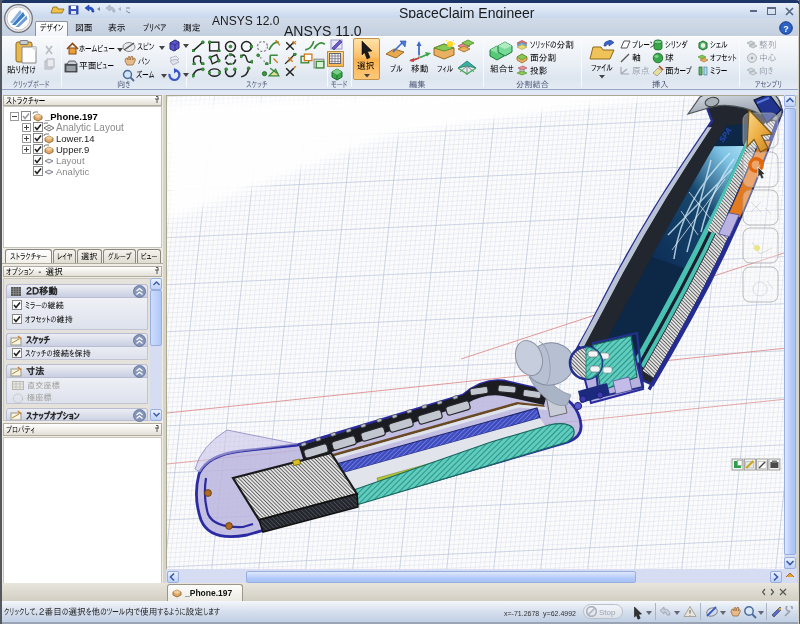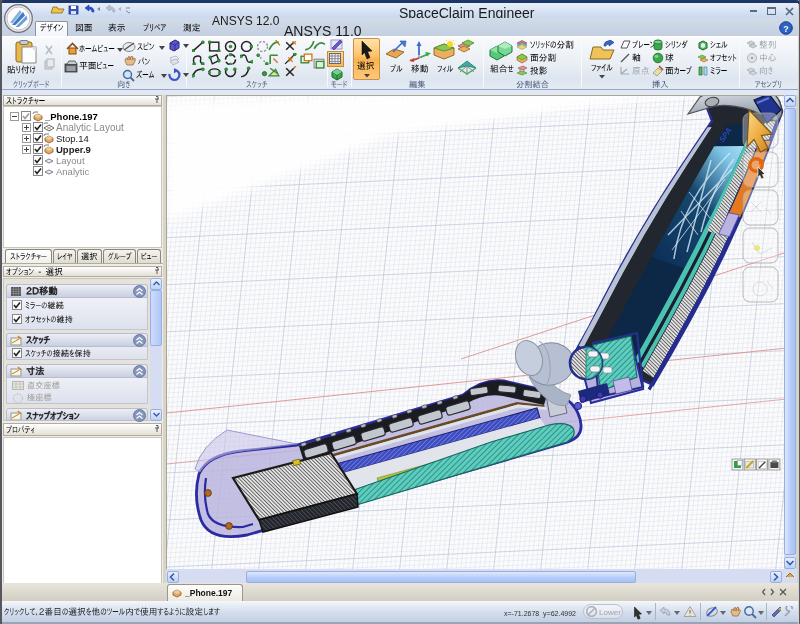--- a/index.html
+++ b/index.html
@@ -507,35 +507,35 @@
   </svg>
 <svg class="abs" style="left:33px;top:133px" width="10" height="10">
     <rect x="0.5" y="0.5" width="9" height="9" fill="#fff" stroke="#888"></rect>
     <path d="M2 5 L4 7.5 L8 2.5" stroke="#222" stroke-width="1.6" fill="none"></path>
   </svg>
 <svg class="abs" style="left:43px;top:133px" width="12" height="11" viewBox="0 0 12 11">
     <path d="M2 5 L6 3 L10 5 L10 8 L6 10 L2 8 Z" fill="#e0a86a" stroke="#8a5a20" stroke-width="0.8"></path>
     <path d="M2 5 L6 7 L10 5 L6 3 Z" fill="#f0cc9a"></path>
     <path d="M1 3 Q1 1 3 1 L6 1" fill="none" stroke="#555" stroke-width="0.8"></path>
   </svg>
-<div class="abs" style="left:56px;top:133px;font-size:9.5px;font-weight:normal;color:#222">Stop.14</div>
+<div class="abs" style="left:56px;top:133px;font-size:9.5px;font-weight:normal;color:#222">Lower.14</div>
 <svg class="abs" style="left:22px;top:145px" width="9" height="9">
     <rect x="0.5" y="0.5" width="8" height="8" fill="#fff" stroke="#9a9a9a"></rect>
     <path d="M2 4.5 H7 M4.5 2 V7" stroke="#444" stroke-width="1"></path>
   </svg>
 <svg class="abs" style="left:33px;top:144px" width="10" height="10">
     <rect x="0.5" y="0.5" width="9" height="9" fill="#fff" stroke="#888"></rect>
     <path d="M2 5 L4 7.5 L8 2.5" stroke="#222" stroke-width="1.6" fill="none"></path>
   </svg>
 <svg class="abs" style="left:43px;top:144px" width="12" height="11" viewBox="0 0 12 11">
     <path d="M2 5 L6 3 L10 5 L10 8 L6 10 L2 8 Z" fill="#e0a86a" stroke="#8a5a20" stroke-width="0.8"></path>
     <path d="M2 5 L6 7 L10 5 L6 3 Z" fill="#f0cc9a"></path>
     <path d="M1 3 Q1 1 3 1 L6 1" fill="none" stroke="#555" stroke-width="0.8"></path>
   </svg>
-<div class="abs" style="left:56px;top:144px;font-size:9.5px;font-weight:bold;color:#222">Upper.9</div>
+<div class="abs" style="left:56px;top:144px;font-size:9.5px;font-weight:normal;color:#222">Upper.9</div>
 <svg class="abs" style="left:33px;top:155px" width="10" height="10">
     <rect x="0.5" y="0.5" width="9" height="9" fill="#fff" stroke="#888"></rect>
     <path d="M2 5 L4 7.5 L8 2.5" stroke="#222" stroke-width="1.6" fill="none"></path>
   </svg>
 <svg class="abs" style="left:43px;top:155px" width="12" height="11" viewBox="0 0 12 11">
     <path d="M2 6 L6 4 L10 6 L6 8 Z" fill="#eceef2" stroke="#667" stroke-width="0.8"></path>
     <path d="M2 6 L6 8 L10 6" fill="none" stroke="#99a" stroke-width="0.5"></path>
   </svg>
 <div class="abs" style="left:56px;top:155px;font-size:9.5px;font-weight:normal;color:#8a8a8a">Layout</div>
 <svg class="abs" style="left:33px;top:166px" width="10" height="10">
@@ -920,21 +920,21 @@
 <div class="abs" style="left:2px;top:622px;width:796px;height:2px;background:#9aa4b4"></div>
 <svg class="abs" style="left:4px;top:607px;overflow:visible" width="216" height="10">
     <path d="M4.4 2 4.8 2.4Q4.2 6.5 1.5 8.2L1.1 7.7Q2.4 7 3.2 5.6Q3.9 4.4 4.2 2.7H2.3Q1.7 4.1 0.8 5.2L0.4 4.7Q1.7 3.2 2.3 0.9L2.8 1.1Q2.8 1.4 2.5 2Z M6.3 1.2H6.8V5.2H6.3ZM8.8 1H9.3V4Q9.3 5.7 8.8 6.8Q8.4 7.8 7.4 8.4L7 7.8Q8 7.2 8.4 6.4Q8.8 5.5 8.8 4.1Z M11.2 5.1Q11 4.2 10.7 3.5L11.2 3.2Q11.5 3.9 11.7 4.8ZM12.5 4.7Q12.3 3.7 12 3L12.5 2.7Q12.8 3.5 13 4.4ZM11.4 7.4Q12.6 6.9 13.3 5.7Q13.8 4.7 14 3L14.6 3.1Q14.3 5.1 13.6 6.3Q12.9 7.4 11.7 8Z M19.5 2 19.8 2.4Q19.3 6.5 16.6 8.2L16.2 7.7Q17.4 7 18.2 5.6Q19 4.4 19.2 2.7H17.3Q16.7 4.1 15.8 5.2L15.4 4.7Q16.8 3.2 17.4 0.9L17.9 1.1Q17.8 1.4 17.6 2Z M21.4 1.1H22V6.1Q22 6.8 22.1 7.1Q22.3 7.5 22.9 7.5Q24.1 7.5 24.9 5.4L25.3 6Q24.9 6.9 24.3 7.5Q23.6 8.2 22.9 8.2Q21.4 8.2 21.4 6.1Z M25.9 2.3Q28.4 1.8 31 1.5L31 2.2Q29.9 2.3 29.2 2.9Q28.2 3.9 28.2 5.2Q28.2 6.3 28.7 6.8Q29.2 7.2 30.4 7.3L30.4 8.1Q27.7 7.9 27.7 5.3Q27.7 3.5 29.1 2.3Q27.4 2.6 26 2.9Z M32.8 8.5Q32.3 7.5 31.7 6.7L32.2 6.2Q32.7 6.9 33.3 8Z M39.9 7.8H35.4V7.1Q35.9 5.8 37.4 4.8L37.7 4.7Q38.4 4.1 38.7 3.8Q39 3.5 39 3.1Q39 2.6 38.6 2.3Q38.3 1.9 37.7 1.9Q36.5 1.9 36.2 3.2L35.5 3Q36 1.3 37.7 1.3Q38.7 1.3 39.3 1.9Q39.8 2.4 39.8 3.1Q39.8 3.6 39.5 4.1Q39.2 4.5 38.1 5.2L37.9 5.3Q36.5 6.2 36.1 7.1H39.9Z M42.1 5.5Q41.7 5.7 41.3 5.9L40.9 5.4Q42.6 4.7 43.9 3.4H41.1V2.9H42.9Q42.7 2.4 42.4 2L43 1.9Q43.3 2.3 43.5 2.9H44.5V1.6Q44.1 1.6 43.8 1.6Q42.7 1.7 41.8 1.8L41.5 1.2Q44.8 1.1 47.1 0.7L47.6 1.2Q46.1 1.5 45.3 1.5L45.1 1.5V2.9H45.9Q46.3 2.2 46.6 1.5L47.2 1.8Q46.9 2.4 46.5 2.9H48.5V3.4H45.6Q46.7 4.4 48.7 5.2L48.3 5.8Q48.1 5.6 47.4 5.3V8.5H46.8V8.2H42.7V8.5H42.1ZM42.9 4.9H44.5V3.6Q43.8 4.3 42.9 4.9ZM46.8 7.7V6.8H45V7.7ZM46.8 6.3V5.5H45V6.3ZM46.8 4.9Q45.7 4.3 45.1 3.5V4.9ZM42.7 5.5V6.3H44.5V5.5ZM42.7 6.8V7.7H44.5V6.8Z M56.3 1.1V8.5H55.7V7.9H51.3V8.5H50.7V1.1ZM51.3 1.7V3.2H55.7V1.7ZM51.3 3.7V5.2H55.7V3.7ZM51.3 5.7V7.3H55.7V5.7Z M61 7.3Q63.2 6.8 63.2 4.5Q63.2 3.1 62.4 2.4Q62 2.1 61.4 2.1Q61.3 4.4 60.7 6Q60.2 7.5 59.6 7.5Q59.2 7.5 58.9 7Q58.4 6.2 58.4 5.1Q58.4 3.7 59.2 2.6Q60 1.5 61.3 1.5Q62.2 1.5 62.9 2.1Q63.8 3 63.8 4.5Q63.8 7.3 61.3 7.9ZM60.9 2.1Q60.2 2.2 59.7 2.8Q58.9 3.7 58.9 5.1Q58.9 6 59.3 6.5Q59.4 6.8 59.5 6.8Q59.9 6.8 60.3 5.6Q60.8 4.2 60.9 2.1Z M66.5 7Q66.8 7.4 67.1 7.6Q67.7 7.8 69.3 7.8Q70.6 7.8 72.7 7.7Q72.6 8.1 72.5 8.4Q70.6 8.4 69.6 8.4Q67.9 8.4 67.2 8.2Q66.6 8 66.2 7.5Q65.8 8.1 65.2 8.6L64.8 8Q65.3 7.7 65.9 7.2V4.7H64.8V4.1H66.5ZM67.7 2.3V2.8Q67.7 3 67.8 3.1Q68 3.1 68.3 3.1Q69 3.1 69.1 3Q69.2 2.9 69.2 2.5L69.7 2.6Q69.7 3.3 69.5 3.4Q69.3 3.6 68.9 3.6V4.3H70.2V3.5Q69.9 3.4 69.9 3.1V1.9H71.6V1.3H69.7V0.8H72.1V2.3H70.4V2.8Q70.4 3 70.5 3.1Q70.6 3.1 71 3.1Q71.3 3.1 71.5 3.1Q71.8 3.1 71.8 2.9Q71.9 2.8 71.9 2.5L72.4 2.6Q72.4 3.2 72.2 3.4Q72 3.6 71 3.6H70.9H70.8V4.3H72.2V4.8H70.8V5.5H72.5V6.1H66.8V5.5H68.4V4.8H67.1V4.3H68.4V3.6H68.3H68.3Q67.5 3.6 67.4 3.5Q67.2 3.4 67.2 3.1V1.9H68.8V1.3H66.9V0.8H69.4V2.3ZM70.2 4.8H68.9V5.5H70.2ZM66.2 2.6Q65.6 1.8 65 1.2L65.4 0.8Q66.1 1.4 66.7 2.2ZM67 7.1Q68.1 6.7 68.8 6.1L69.3 6.5Q68.5 7.2 67.5 7.6ZM71.8 7.6Q70.9 6.9 70 6.5L70.4 6.1Q71.6 6.6 72.3 7.1Z M79.3 4.4 79.3 4.4Q79.7 6.6 81.3 7.8L80.9 8.4Q79 6.9 78.7 4.4H77.5Q77.5 5.6 77.4 6.4Q77.1 7.5 76.3 8.5L75.8 8Q76.6 7.2 76.8 6Q76.9 5.3 76.9 3.9V1.1H80.8V4.4ZM80.2 1.7H77.5V3.8H80.2ZM74.9 2.3V0.4H75.5V2.3H76.5V2.9H75.5V4.5Q75.5 4.5 75.5 4.5Q75.9 4.4 76.5 4.2L76.6 4.7Q76.2 4.9 75.6 5.1L75.5 5.1V7.9Q75.5 8.3 75.3 8.5Q75.1 8.5 74.8 8.5Q74.4 8.5 73.9 8.5L73.8 7.8Q74.3 7.9 74.6 7.9Q74.9 7.9 74.9 7.7V5.3Q74.1 5.6 73.7 5.6L73.5 5Q74.2 4.9 74.9 4.7V2.9H73.6V2.3Z M82.6 1.9Q83 2 83.9 2Q84.1 1.3 84.2 0.7L84.7 0.8L84.7 1Q84.5 1.5 84.4 1.9Q85.1 1.9 85.9 1.6L85.9 2.3Q85.2 2.5 84.2 2.5Q83.9 3.3 83.6 4Q84 3.4 84.5 3.4Q85.2 3.4 85.4 4.6Q86.2 4.1 87 3.8L87.2 4.4Q86.2 4.8 85.5 5.2Q85.6 5.6 85.6 6.5L85.1 6.5Q85.1 5.9 85 5.5Q83.9 6.2 83.9 6.8Q83.9 7.6 85.5 7.6Q86.1 7.6 86.8 7.5L86.8 8.1Q86.1 8.2 85.5 8.2Q83.4 8.2 83.4 6.9Q83.4 5.9 85 4.9Q84.8 4 84.4 4Q83.7 4 82.7 5.9L82.3 5.5Q83.1 4.1 83.7 2.6Q83 2.6 82.5 2.5Z M91.5 3.9V7.1Q91.5 7.5 91.7 7.6Q91.9 7.7 93.1 7.7Q94.3 7.7 94.6 7.6Q94.9 7.5 95 7.2Q95.1 7 95.1 6.5L95.1 6.3L95.7 6.5Q95.6 7.9 95.3 8.1Q95 8.3 93.1 8.3Q91.5 8.3 91.2 8.1Q90.9 8 90.9 7.5V4.1L90 4.3L89.8 3.7L90.9 3.4V1.1H91.5V3.2L92.5 2.9V0.5H93.1V2.8L94.8 2.3L95.1 2.5V5.3Q95.1 5.7 94.9 5.9Q94.8 6 94.4 6Q94.2 6 93.6 6L93.5 5.3Q94 5.4 94.3 5.4Q94.5 5.4 94.5 5.1V2.9L93.1 3.4V6.5H92.5V3.6ZM89.6 2.6V8.5H89V3.8Q88.6 4.5 88.2 5.1L87.8 4.5Q89.1 2.8 89.7 0.5L90.3 0.7Q90 1.5 89.6 2.6Z M99.4 7.3Q101.6 6.8 101.6 4.5Q101.6 3.1 100.7 2.4Q100.3 2.1 99.8 2.1Q99.7 4.4 99.1 6Q98.6 7.5 97.9 7.5Q97.6 7.5 97.3 7Q96.8 6.2 96.8 5.1Q96.8 3.7 97.6 2.6Q98.4 1.5 99.7 1.5Q100.6 1.5 101.3 2.1Q102.2 3 102.2 4.5Q102.2 7.3 99.7 7.9ZM99.3 2.1Q98.6 2.2 98.1 2.8Q97.3 3.7 97.3 5.1Q97.3 6 97.6 6.5Q97.8 6.8 97.9 6.8Q98.2 6.8 98.7 5.6Q99.2 4.2 99.3 2.1Z M103.7 4.3Q103.5 3.1 103.1 2.1L103.6 1.8Q104 2.8 104.3 3.9ZM105.3 3.8Q105.1 2.6 104.7 1.6L105.2 1.3Q105.6 2.3 105.8 3.4ZM104.2 7.5Q105.9 6.6 106.6 4.7Q107.1 3.5 107.3 1.5L107.9 1.8Q107.6 4.3 106.8 5.8Q106.1 7.3 104.6 8.1Z M108.7 4.1H114.2V4.9H108.7Z M115 7.5Q116 6.5 116.2 5.1Q116.3 4.2 116.3 1.7H116.9V2.1V2.1Q116.9 4.7 116.6 5.8Q116.3 7.1 115.4 8ZM117.8 1.4H118.4V6.8Q119.7 5.8 120.5 4.1L120.8 4.7Q119.9 6.6 118.2 7.8L117.8 7.4Z M125.2 2.1V0.7H125.8V2.1H128.9V7.6Q128.9 8 128.7 8.2Q128.5 8.3 128 8.3Q127.3 8.3 126.6 8.3L126.4 7.6Q127.4 7.7 127.9 7.7Q128.2 7.7 128.2 7.3V2.6H125.8Q125.8 3.2 125.7 3.7Q126.9 4.6 128 5.8L127.5 6.3Q126.6 5.2 125.5 4.3Q125 5.9 123.4 6.7L123 6.1Q124.4 5.5 124.9 4.3Q125.1 3.7 125.2 2.6H122.8V8.4H122.2V2.1Z M134.6 4.9Q134.3 4.2 134 3.7L134.3 3.4Q134.7 3.8 135 4.5ZM135.3 4.2Q135 3.6 134.6 3.1L135 2.8Q135.4 3.2 135.7 3.8ZM130.2 2.3Q132.7 1.8 135.3 1.5L135.3 2.2Q134.1 2.3 133.5 2.9Q132.5 3.9 132.5 5.2Q132.5 6.3 133 6.8Q133.5 7.2 134.6 7.3L134.7 8.1Q131.9 7.9 131.9 5.3Q131.9 3.5 133.4 2.3Q131.7 2.6 130.3 2.9Z M141 2.9V2.1H138.6V1.6H141V0.5H141.6V1.6H144.1V2.1H141.6V2.9H143.7V5.8H143.1V5.4H141.6Q141.6 6.3 141.3 6.9Q142.5 7.6 144.3 7.9L143.9 8.5Q142.3 8.1 141 7.4Q140.4 8.2 138.8 8.7L138.4 8.1Q140 7.8 140.6 7Q140 6.6 139.5 6.1L139.9 5.7Q140.4 6.2 140.8 6.5Q141 6 141 5.4H139.6V5.8H139V2.9ZM141 3.5H139.6V4.8H141ZM141.6 3.5V4.8H143.1V3.5ZM138 2.6V8.5H137.4V3.9Q137.1 4.6 136.7 5.1L136.4 4.6Q137.5 2.8 138.1 0.4L138.7 0.6Q138.4 1.8 138 2.6Z M152.3 1V7.6Q152.3 8 152.1 8.2Q152 8.4 151.4 8.4Q150.9 8.4 150.4 8.3L150.3 7.6Q150.9 7.7 151.4 7.7Q151.7 7.7 151.7 7.4V5.6H149.4V8.1H148.8V5.6H146.7Q146.7 7.6 145.8 8.6L145.3 8.1Q146.1 7.3 146.1 5.3V1ZM146.7 1.6V3H148.8V1.6ZM146.7 3.6V5.1H148.8V3.6ZM151.7 5.1V3.6H149.4V5.1ZM151.7 3V1.6H149.4V3Z M156.6 0.8H157.1V2.2L157.5 2.2Q158.2 2.1 158.7 2.1L159.1 2.1V2.8H158.6H158.3L157.8 2.8L157.4 2.8H157.1V4.5Q157.2 4.9 157.2 5.5Q157.2 7.6 155.5 8.6L155.1 8Q156.5 7.4 156.7 6Q156.5 6.5 156 6.5Q155.6 6.5 155.3 6.1Q155 5.7 155 5.1Q155 4.4 155.3 3.9Q155.6 3.5 156 3.5Q156.3 3.5 156.6 3.7V2.8L155.9 2.8Q154.1 2.9 153.7 2.9V2.3Q154.7 2.2 156.6 2.2ZM156.6 5V5Q156.6 4.6 156.4 4.3Q156.3 4.1 156.1 4.1Q155.7 4.1 155.5 4.9L155.5 4.9V5Q155.5 5.1 155.6 5.3Q155.6 5.9 156.1 5.9Q156.4 5.9 156.5 5.5Q156.6 5.3 156.6 5Z M163.4 1.7 161.5 4.3Q162.2 4 162.7 4Q163.3 4 163.7 4.2Q164.4 4.7 164.4 5.8Q164.4 6.9 163.7 7.5Q163.1 8.2 162 8.2Q161.5 8.2 161.2 7.9Q160.8 7.6 160.8 7Q160.8 6.6 161 6.3Q161.2 5.9 161.7 5.9Q162.5 5.9 163 7.3Q163.9 6.8 163.9 5.8Q163.9 5.1 163.5 4.8Q163.2 4.5 162.7 4.5Q161.3 4.5 160.1 6.2L159.8 5.7Q161.4 3.8 162.5 1.9Q161.5 2.1 160.5 2.2L160.4 1.5Q161.5 1.5 163.1 1.2ZM162.6 7.5Q162.2 6.5 161.7 6.5Q161.3 6.5 161.3 6.8Q161.2 6.9 161.2 6.9Q161.2 7.6 162 7.6Q162.2 7.6 162.6 7.5Z M167.5 0.9H168V2.8Q168.8 2.7 169.6 2.4L169.7 3.1Q169 3.3 168 3.4V5.7Q168.9 6 170 6.9L169.7 7.5Q169 6.9 168.4 6.5Q168.3 6.5 168.2 6.4Q168.1 6.4 168 6.4V6.7Q168 7.6 167.7 7.9Q167.5 8.1 167.1 8.1L167 8.1Q167 8.1 167 8.1Q166.9 8.1 166.8 8.1Q166.3 8.1 165.8 7.7Q165.4 7.3 165.4 6.8Q165.4 6.2 165.8 5.9Q166.3 5.5 167 5.5Q167.2 5.5 167.5 5.6ZM167.5 6.2Q167.2 6.1 167 6.1Q166.5 6.1 166.2 6.3Q165.9 6.5 165.9 6.7Q165.9 7 166.1 7.2Q166.4 7.5 166.9 7.5Q167.5 7.5 167.5 6.7Z M173.8 2.3Q173.1 1.7 172 1.3L172.2 0.7Q173.2 1.1 174.1 1.7ZM171 3.6Q172.7 2.8 173.5 2.8Q174.2 2.8 174.5 3.4Q174.8 3.9 174.8 4.6Q174.8 7.5 172.5 8.4L172.1 7.8Q174.3 7.1 174.3 4.7Q174.3 3.4 173.4 3.4Q172.8 3.4 171.2 4.3Z M176.4 8Q176.2 6.3 176.2 5Q176.2 3.4 176.7 1.2L177.2 1.3Q176.7 3.5 176.7 5.1Q176.7 5.6 176.8 6.2Q176.9 5.9 177.2 5.2L177.5 5.5Q176.9 6.9 176.9 7.7Q176.9 7.8 176.9 7.9ZM178.2 2.2Q179.4 1.9 180.8 1.9L180.8 2.6Q179.4 2.6 178.3 2.9ZM181.2 7.6Q180.5 7.7 180 7.7Q179 7.7 178.6 7.3Q178.1 6.9 178.1 5.8Q178.1 5.6 178.1 5.5L178.6 5.4Q178.6 5.5 178.6 5.6Q178.6 5.7 178.6 5.7Q178.6 6.5 178.9 6.7Q179.2 7 179.9 7Q180.4 7 181.1 6.8Z M184.9 5.6V8.1H182.9V8.5H182.3V5.6ZM182.9 6.1V7.6H184.3V6.1ZM188.4 0.9V3.1Q188.4 3.3 188.7 3.3Q189.1 3.3 189.1 3.2Q189.2 3 189.2 2.4L189.8 2.6Q189.7 3.5 189.5 3.7Q189.4 3.9 188.7 3.9Q188.1 3.9 187.9 3.8Q187.8 3.6 187.8 3.4V1.5H186.6V1.7Q186.6 2.7 186.3 3.3Q186.1 3.8 185.6 4.2L185.2 3.8Q185.7 3.3 185.9 2.8Q186 2.4 186 1.8V0.9ZM187.9 6.8Q188.8 7.5 189.9 7.8L189.5 8.5Q188.4 8.1 187.4 7.3Q186.5 8.2 185.4 8.6L185 8.1Q186.1 7.7 187 6.9Q186.3 6.1 185.8 5H185.3V4.5H188.9L189.2 4.7Q188.8 5.8 187.9 6.8ZM187.4 6.5Q188 5.8 188.4 5H186.4Q186.8 5.8 187.4 6.5ZM182.5 0.8H184.7V1.4H182.5ZM182.1 2H185.2V2.6H182.1ZM182.5 3.2H184.7V3.7H182.5ZM182.5 4.4H184.7V4.9H182.5Z M195 7.5Q195.7 7.6 196.8 7.6Q197.4 7.6 198.6 7.6Q198.5 7.8 198.4 8.2Q197.5 8.3 196.9 8.3Q195.2 8.3 194.4 8Q193.4 7.7 192.7 6.6Q192.3 7.7 191.4 8.6L191 8Q192.3 6.9 192.6 4.5L193.2 4.7Q193.1 5.5 192.9 6Q193.5 7 194.4 7.3V3.8H192.3V3.2H197.1V3.8H195V5.1H197.7V5.7H195ZM195 1.7H198.2V3.5H197.5V2.3H191.9V3.5H191.2V1.7H194.3V0.4H195Z M200.1 1.1H200.6V6.1Q200.6 6.8 200.8 7.1Q201 7.5 201.6 7.5Q202.8 7.5 203.6 5.4L204 6Q203.6 6.9 203 7.5Q202.3 8.2 201.6 8.2Q200.1 8.2 200.1 6.1Z M207.6 0.8 207.6 2.1Q208.4 2 209.3 1.8L209.3 2.4Q208.6 2.6 207.6 2.7L207.6 3.8Q208.4 3.7 209 3.6L209.1 4.2Q208.4 4.3 207.7 4.4L207.7 5.9Q207.7 6 207.7 6Q207.7 6 207.8 6Q207.8 6 207.9 6.1Q207.9 6.1 208 6.1Q208.7 6.5 209.4 7.1L209.1 7.7Q208.5 7.1 207.9 6.7Q207.9 6.7 207.8 6.7Q207.8 6.7 207.8 6.7Q207.8 6.7 207.7 6.6Q207.7 7.5 207.4 7.8Q207.1 8.1 206.5 8.1Q205.8 8.1 205.5 7.8Q205 7.5 205 6.8Q205 6.3 205.3 6Q205.7 5.6 206.4 5.6Q206.7 5.6 207.2 5.8L207.2 4.4Q206.7 4.5 206.3 4.5Q205.8 4.5 205.3 4.4V3.8Q205.8 3.9 206.4 3.9Q206.8 3.9 207.2 3.9Q207.2 3.8 207.2 3.5Q207.2 3.3 207.1 3Q207.1 3 207.1 2.7Q206.4 2.8 206.2 2.8Q205.6 2.8 204.9 2.7V2.1Q205.6 2.2 206.3 2.2Q206.5 2.2 207.1 2.1L207.1 1.9L207.1 1.6L207.1 1.3L207.1 1L207.1 0.8ZM207.2 6.4Q206.7 6.2 206.4 6.2Q206 6.2 205.7 6.4Q205.5 6.6 205.5 6.8Q205.5 7.1 205.7 7.3Q206 7.5 206.5 7.5Q207.2 7.5 207.2 6.8Z M213 0.8H213.6V2.2L214 2.2Q214.7 2.1 215.2 2.1L215.6 2.1V2.8H215.1H214.8L214.2 2.8L213.9 2.8H213.6V4.5Q213.7 4.9 213.7 5.5Q213.7 7.6 212 8.6L211.6 8Q213 7.4 213.2 6Q213 6.5 212.5 6.5Q212.1 6.5 211.8 6.1Q211.5 5.7 211.5 5.1Q211.5 4.4 211.8 3.9Q212.1 3.5 212.5 3.5Q212.8 3.5 213 3.7V2.8L212.4 2.8Q210.6 2.9 210.2 2.9V2.3Q211.2 2.2 213 2.2ZM213.1 5V5Q213.1 4.6 212.9 4.3Q212.8 4.1 212.6 4.1Q212.2 4.1 212 4.9L212 4.9V5Q212 5.1 212 5.3Q212.1 5.9 212.6 5.9Q212.9 5.9 213 5.5Q213.1 5.3 213.1 5Z" fill="#222"></path>
   </svg>
 <div class="abs" style="left:504px;top:610px;font-size:7px;color:#333">x=-71.2678&nbsp; y=62.4992</div>
 <div class="abs" style="left:583px;top:604px;width:40px;height:15px;border:1px solid #b8c0cc;border-radius:8px;background:linear-gradient(#f2f4f8,#dde2ea)"></div>
 <svg class="abs" style="left:586px;top:606px" width="11" height="11">
     <circle cx="5.5" cy="5.5" r="4.8" fill="none" stroke="#a8b0bc" stroke-width="1.6"></circle>
     <path d="M2 9 L9 2" stroke="#a8b0bc" stroke-width="1.4"></path>
   </svg>
-<div class="abs" style="left:599px;top:608px;font-size:8px;color:#9aa4b2">Lower</div>
+<div class="abs" style="left:599px;top:608px;font-size:8px;color:#9aa4b2">Stop</div>
 <svg class="abs" style="left:632px;top:606px" width="12" height="14">
     <path d="M2.5 1 L9.5 8 L6.5 8.3 L8.2 12.2 L6 13.3 L4.3 9.3 L2.5 11 Z" fill="#333" stroke="#000" stroke-width="0.5"></path>
   </svg>
 <svg class="abs" style="left:645px;top:610px" width="8" height="6">
     <path d="M1 1 L4 5 L7 1" fill="#667"></path>
   </svg>
 <div class="abs" style="left:655px;top:603px;width:1px;height:17px;background:#aab4c2"></div>
 <svg class="abs" style="left:659px;top:606px" width="13" height="12">
     <path d="M11 9 Q11 3 5 3 L5 1 L1 4.5 L5 8 L5 6 Q8 6 8 9 Z" fill="#c8ced8" stroke="#98a0ac" stroke-width="0.8"></path>
   </svg>

